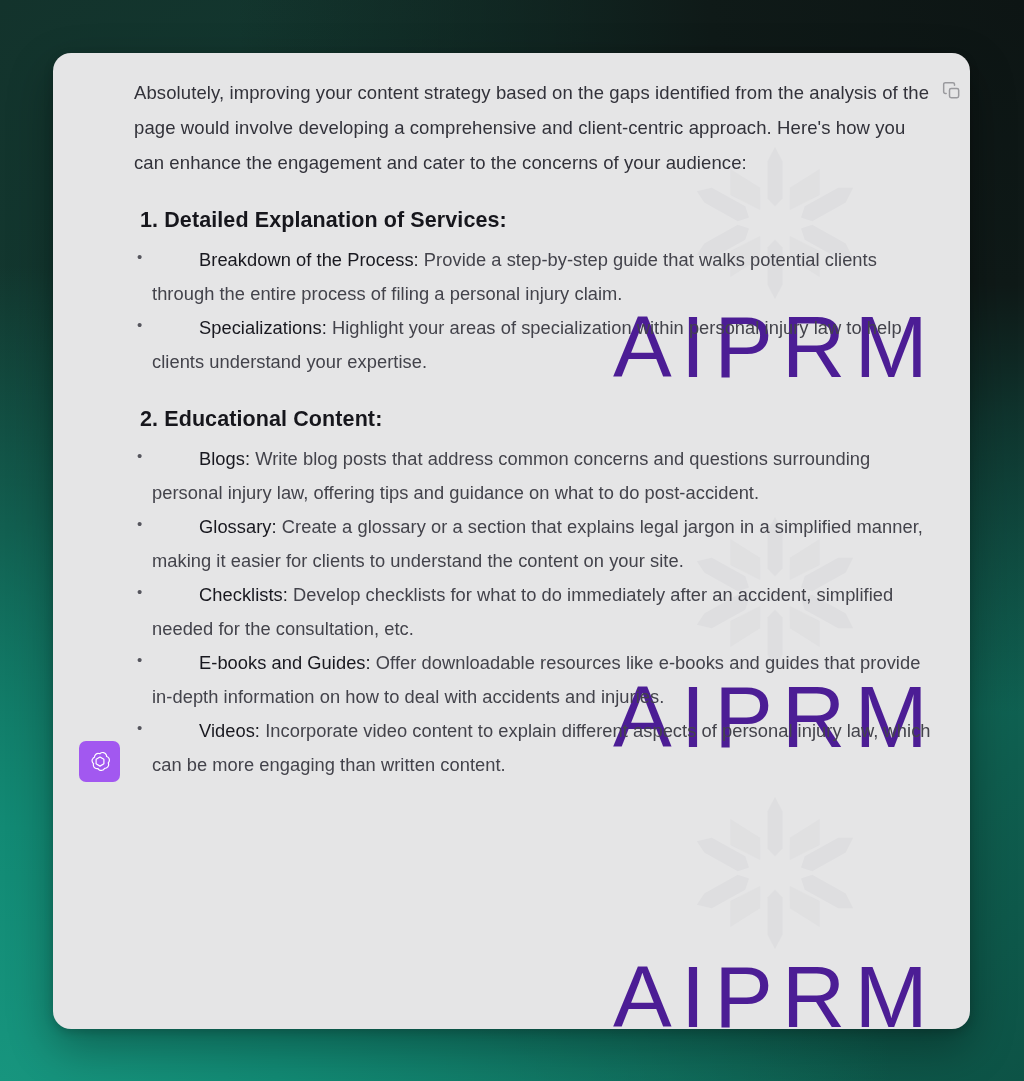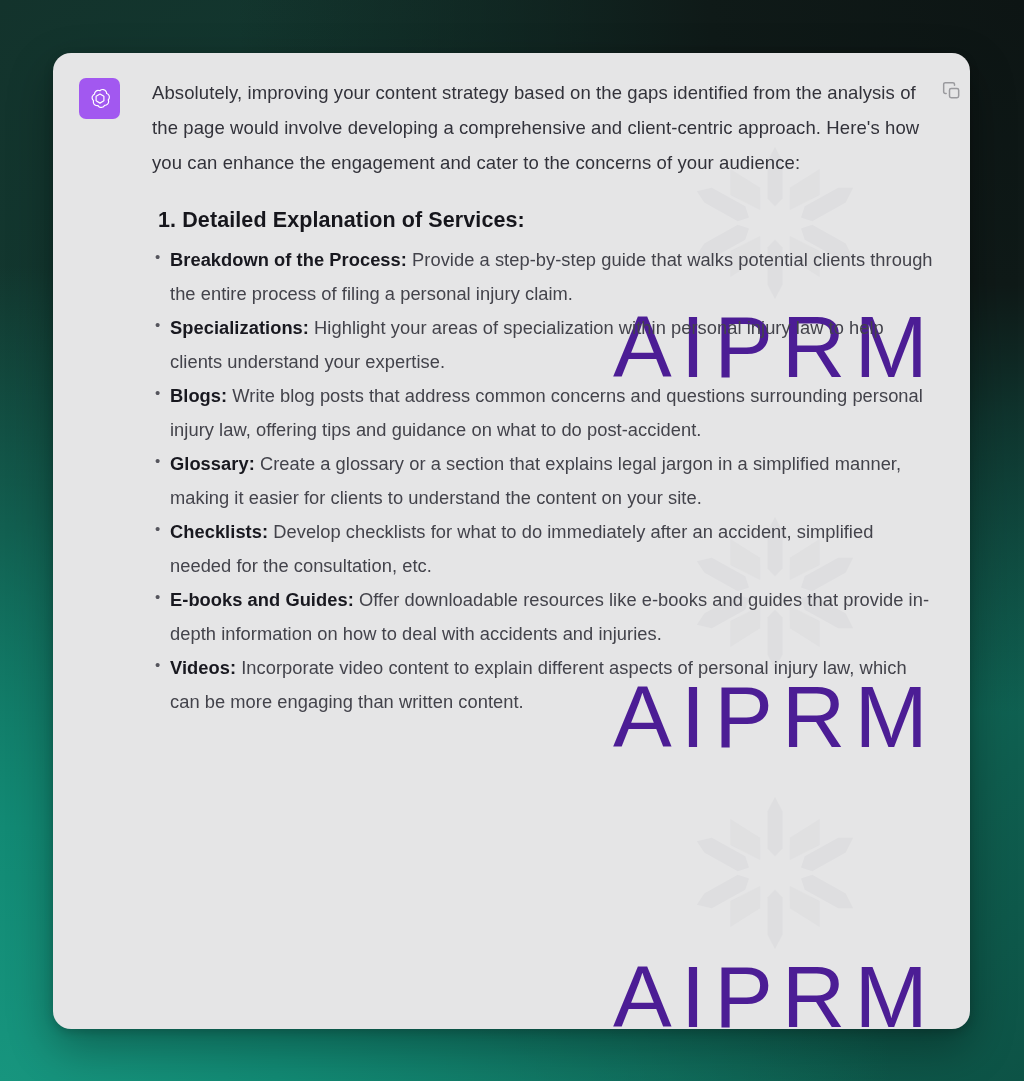--- a/index.html
+++ b/index.html
@@ -54,21 +54,22 @@
 
   #watermark-1 { left: 560px; top: 90px; }
   #watermark-2 { left: 560px; top: 460px; }
   #watermark-3 { left: 560px; top: 740px; }
 
   
   #message-body {
     position: relative;
     padding: 22px 26px 20px 26px;
     display: flex;
-    gap: 32px;
+    gap: 14px;
+    align-items: flex-end;
   }
 
   #assistant-avatar {
     flex: 0 0 auto;
     width: 41px;
     height: 41px;
     border-radius: 7px;
     background: #a258f0;
     display: flex;
     align-items: center;
@@ -131,22 +132,23 @@
   ul.bullet-list li::before {
     content: "•";
     position: absolute;
     left: 3px;
     top: -3px;
     font-size: 15px;
     color: #55555d;
     line-height: 34px;
   }
   ul.bullet-list li .bullet-term {
-    font-weight: 700;
+    font-weight: 400;
     color: #18181f;
+    margin-left: 47px;
   }
   ul.bullet-list li .bullet-desc { color: #43434b; }
 </style>
 </head>
 <body>
 
 <div id="message-card">
 
   <div class="watermark" id="watermark-1">
     <span class="wm-mark">
@@ -230,20 +232,21 @@
           <li>
             <span class="bullet-term">Breakdown of the Process:</span><span class="bullet-desc"> Provide a step-by-step guide that walks potential clients through the entire process of filing a personal injury claim.</span>
           </li>
           <li>
             <span class="bullet-term">Specializations:</span><span class="bullet-desc"> Highlight your areas of specialization within personal injury law to help clients understand your expertise.</span>
           </li>
         </ul>
       </div>
 
       <div class="section-block">
+        <h2 class="section-heading">2. Educational Content:</h2>
         <ul class="bullet-list">
           <li>
             <span class="bullet-term">Blogs:</span><span class="bullet-desc"> Write blog posts that address common concerns and questions surrounding personal injury law, offering tips and guidance on what to do post-accident.</span>
           </li>
           <li>
             <span class="bullet-term">Glossary:</span><span class="bullet-desc"> Create a glossary or a section that explains legal jargon in a simplified manner, making it easier for clients to understand the content on your site.</span>
           </li>
         </ul>
       </div>
 

